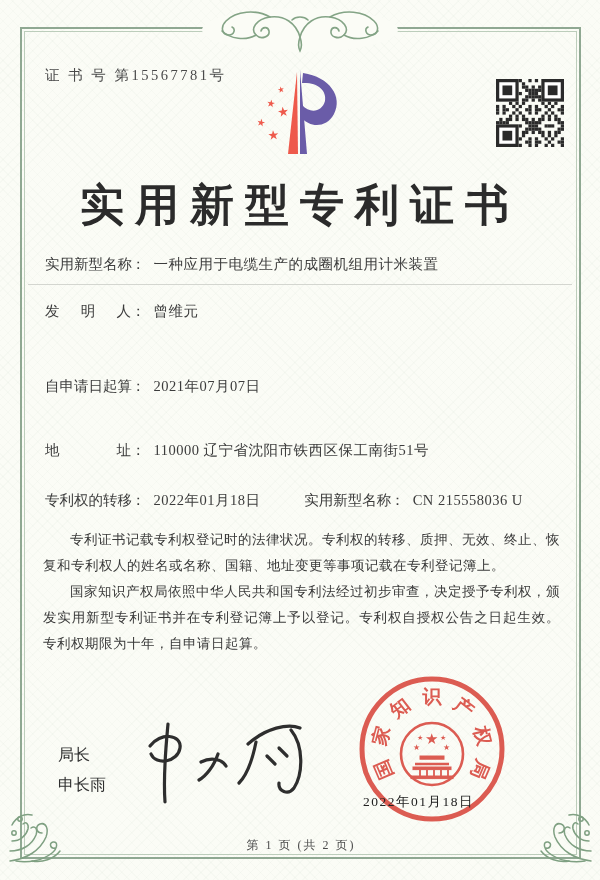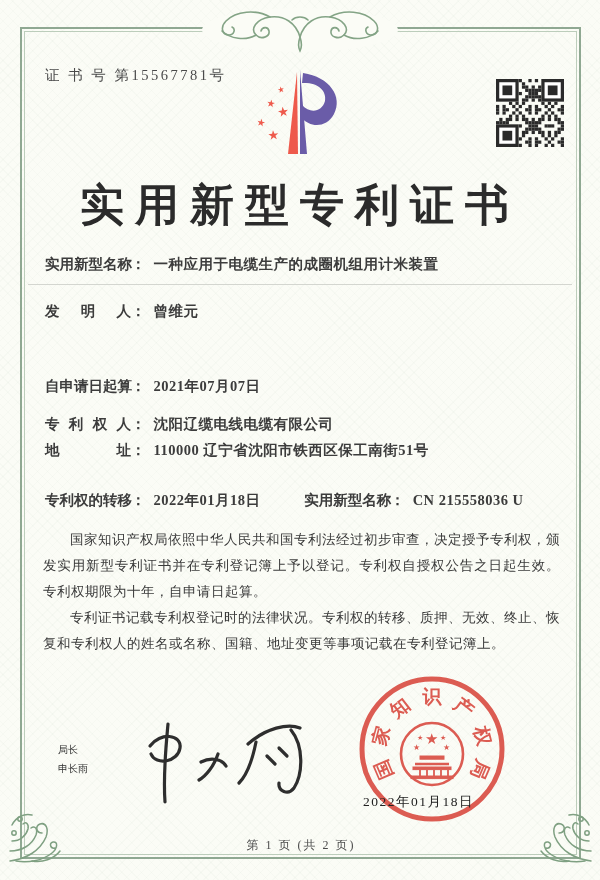--- a/index.html
+++ b/index.html
@@ -12,30 +12,30 @@
     font-family:"Liberation Serif","DejaVu Serif",serif;
     color:#333;
   }
   .frame-outer{position:absolute;left:20px;top:27px;right:19px;bottom:21px;border:2px solid #8fa892;}
   .frame-inner{position:absolute;inset:2px;border:1px solid #bccdbb;}
   .cert-no{position:absolute;left:45px;top:66px;font-size:14.5px;letter-spacing:2.5px;color:#4a4a4a;}
   .logo{position:absolute;left:250px;top:62px;width:96px;height:100px;}
   .qr{position:absolute;left:496px;top:79px;width:68px;height:68px;}
   .title{position:absolute;left:0;right:0;top:176px;text-align:center;
     font-size:44px;font-weight:bold;letter-spacing:11px;color:#2b2b2b;}
-  .row{position:absolute;left:45px;right:40px;font-size:14.5px;color:#3c3c3c;white-space:nowrap;font-weight:bold;}
+  .row{position:absolute;left:45px;right:40px;font-size:14.5px;color:#3c3c3c;white-space:nowrap;}
   .lbl{display:inline-block;width:86px;text-align:justify;text-align-last:justify;vertical-align:bottom;}
   .colon{margin-right:8px;}
   .val{letter-spacing:0.5px;}
   .pair2{margin-left:40px;}
   .name-underline{position:absolute;left:28px;right:28px;top:284px;border-top:1px solid #d4d6d0;}
   .paras{position:absolute;left:43px;right:40px;top:527px;font-size:13.5px;line-height:1.92;
     color:#3a3a3a;text-align:justify;}
   .paras p{margin:0;text-indent:2em;letter-spacing:0.5px;}
-  .director{position:absolute;left:58px;top:740px;font-size:10px;color:#2f2f2f;
+  .director{position:absolute;left:58px;top:740px;font-size:16px;color:#2f2f2f;
     font-family:"Liberation Sans","DejaVu Sans",sans-serif;line-height:1.9;}
   .signature{position:absolute;left:128px;top:712px;width:195px;height:100px;}
   .seal{position:absolute;left:357px;top:674px;width:150px;height:150px;opacity:0.88;}
   .seal-char{font-size:19px;font-weight:bold;fill:#d8463c;text-anchor:middle;
     font-family:"Liberation Serif","DejaVu Serif",serif;}
   .seal-date{position:absolute;left:363px;top:793px;font-size:13.5px;letter-spacing:1.5px;color:#222;z-index:5;}
   .footer{position:absolute;left:2px;right:0;top:837px;text-align:center;font-size:12px;
     letter-spacing:2px;color:#4a4a4a;}
   .ornament-top{position:absolute;left:198px;top:5px;width:204px;height:50px;}
   .corner{position:absolute;width:62px;height:60px;}
@@ -258,34 +258,31 @@
   <div class="row" style="top:255px">
     <span class="lbl">实用新型名称</span><span class="colon">：</span><span class="val">一种应用于电缆生产的成圈机组用计米装置</span>
   </div>
   <div class="name-underline"></div>
   <div class="row" style="top:302px">
     <span class="lbl">发明人</span><span class="colon">：</span><span class="val">曾维元</span>
   </div>
   <div class="row" style="top:377px">
     <span class="lbl">自申请日起算</span><span class="colon">：</span><span class="val">2021年07月07日</span>
   </div>
-  <div class="row" style="top:415px">
-    <span class="lbl">专利权人</span><span class="colon">：</span><span class="val">沈阳辽缆电线电缆有限公司</span>
-  </div>
   <div class="row" style="top:441px">
     <span class="lbl">地址</span><span class="colon">：</span><span class="val">110000 辽宁省沈阳市铁西区保工南街51号</span>
   </div>
   <div class="row" style="top:491px">
     <span><span class="lbl">专利权的转移</span><span class="colon">：</span><span class="val">2022年01月18日</span></span>
     <span class="pair2"><span class="lbl">实用新型名称</span><span class="colon">：</span><span class="val">CN 215558036 U</span></span>
   </div>
 
   <div class="paras">
+    <p>专利证书记载专利权登记时的法律状况。专利权的转移、质押、无效、终止、恢复和专利权人的姓名或名称、国籍、地址变更等事项记载在专利登记簿上。</p>
     <p>国家知识产权局依照中华人民共和国专利法经过初步审查，决定授予专利权，颁发实用新型专利证书并在专利登记簿上予以登记。专利权自授权公告之日起生效。专利权期限为十年，自申请日起算。</p>
-    <p>专利证书记载专利权登记时的法律状况。专利权的转移、质押、无效、终止、恢复和专利权人的姓名或名称、国籍、地址变更等事项记载在专利登记簿上。</p>
   </div>
 
   <div class="director">
     <div>局长</div>
     <div>申长雨</div>
   </div>
 
   <svg class="signature" viewBox="0 0 195 100">
     <g stroke="#2e2e2e" stroke-width="3.2" fill="none" stroke-linecap="round" stroke-linejoin="round">
       <path d="M40,12 C38,34 35,62 37,90"></path>

